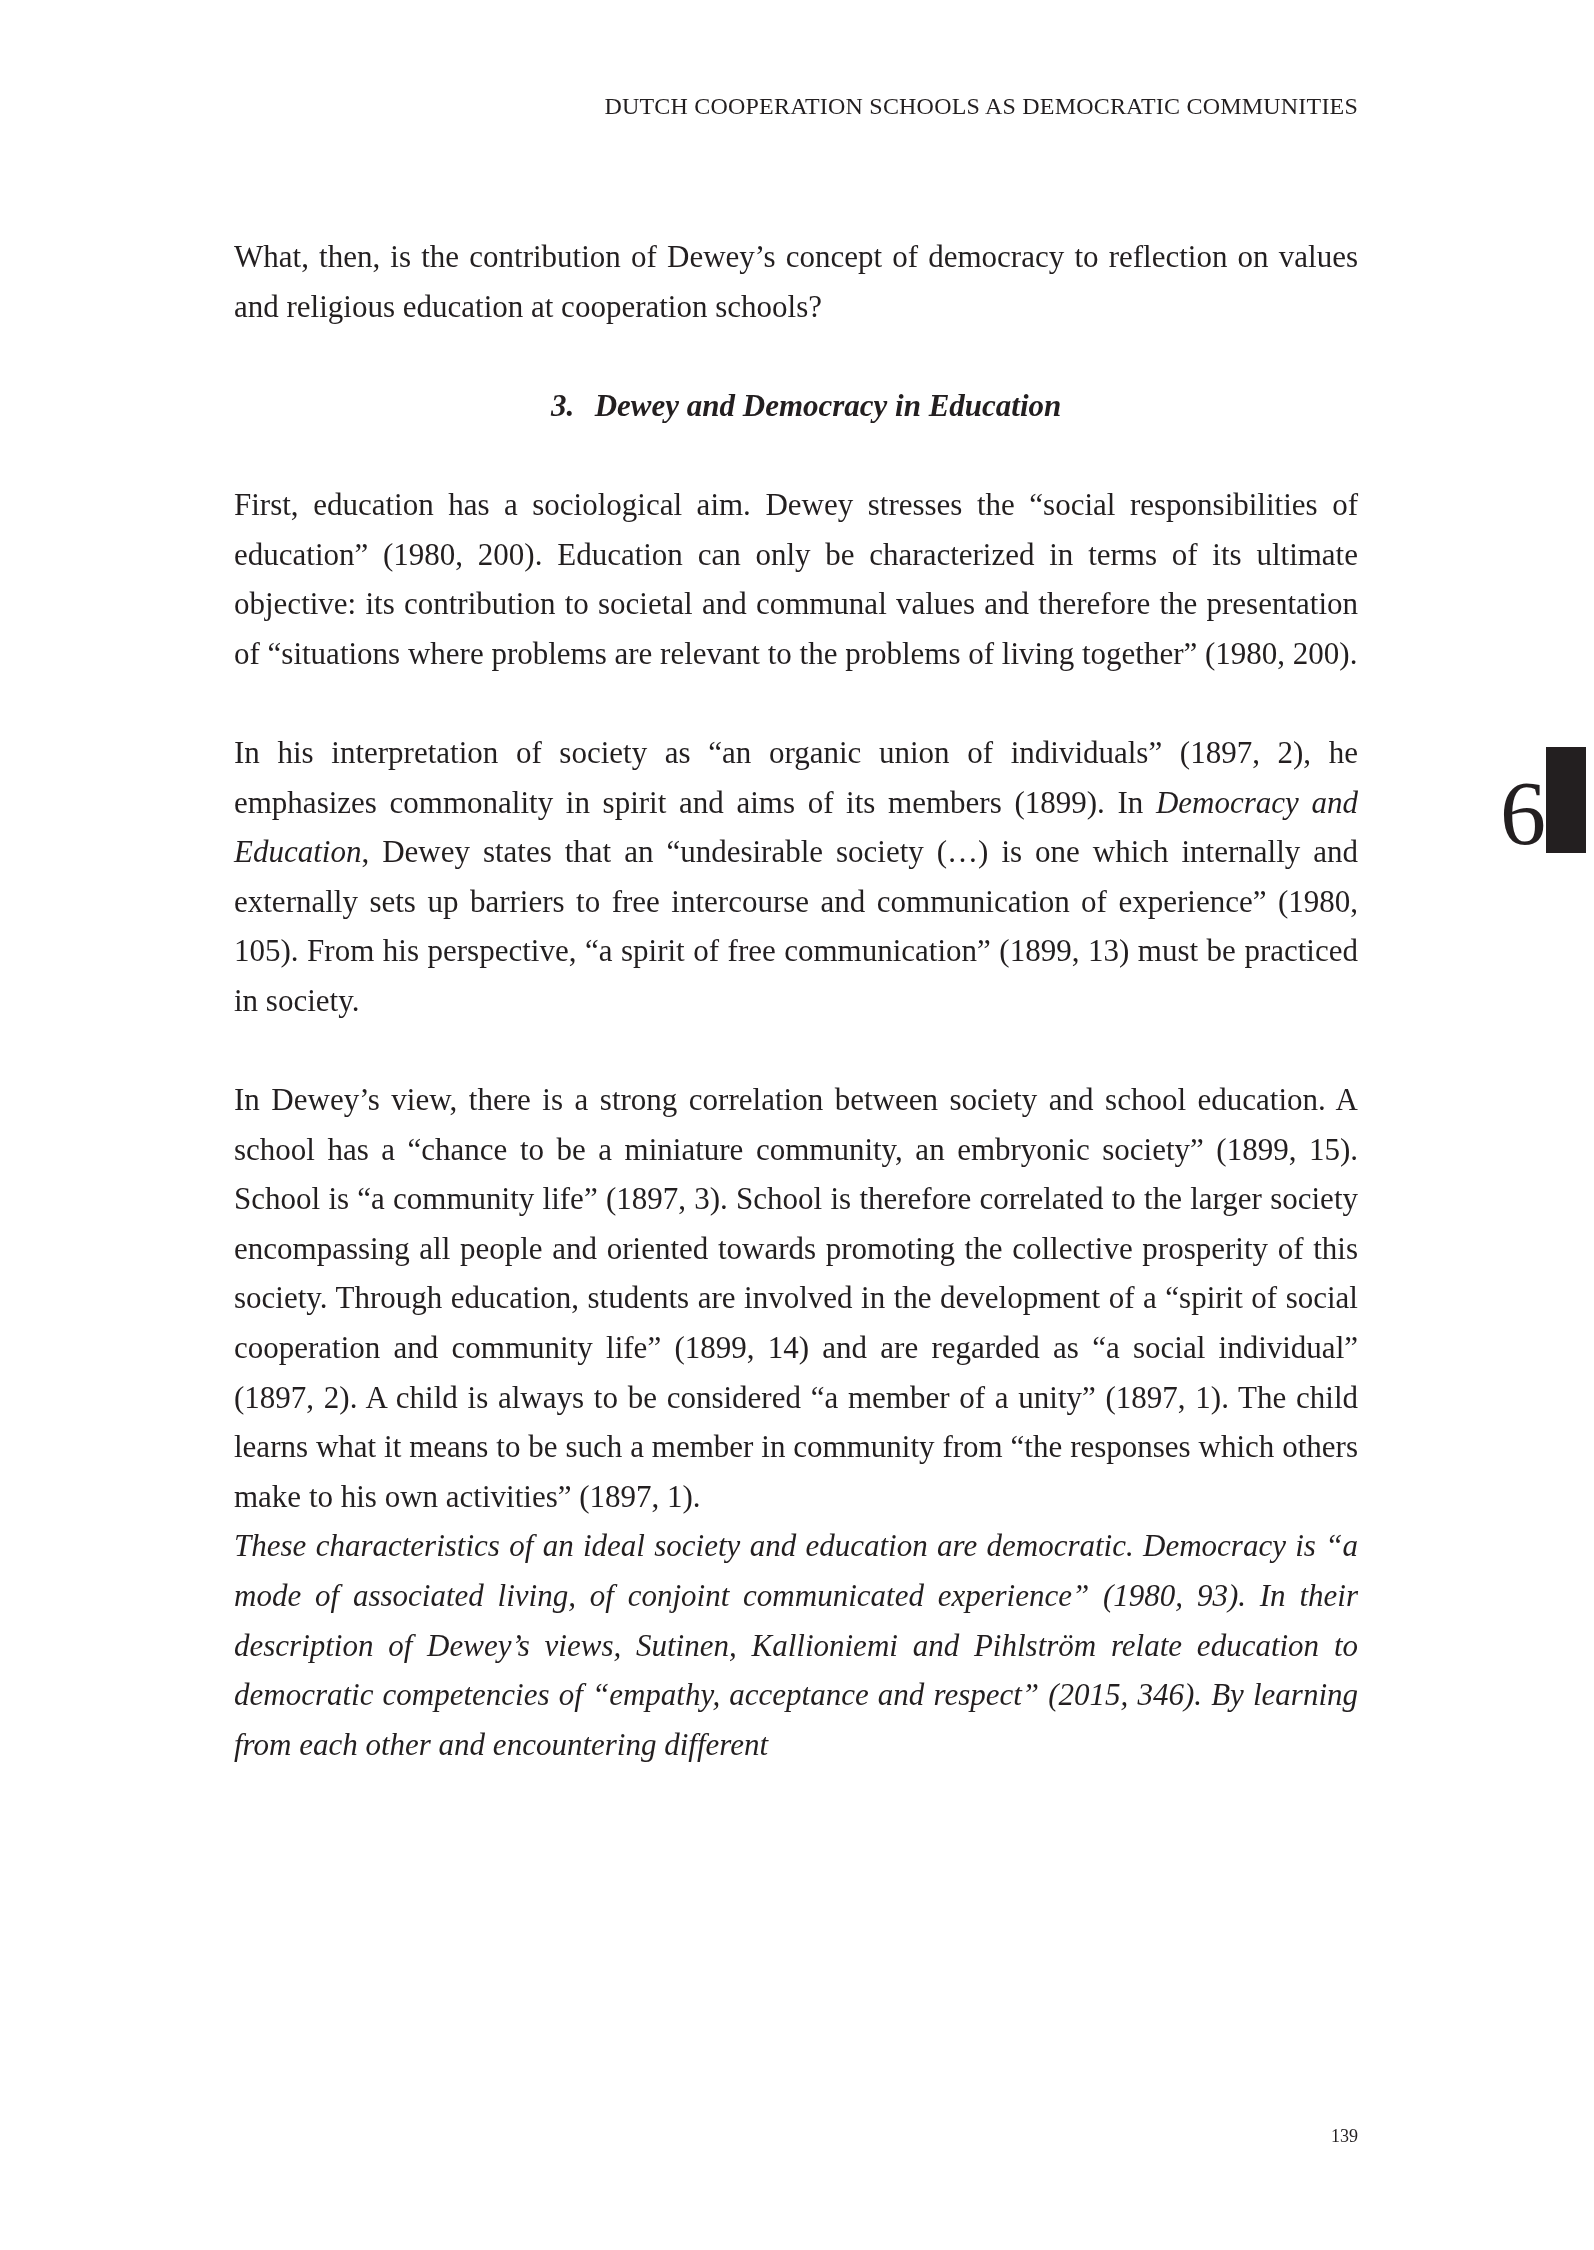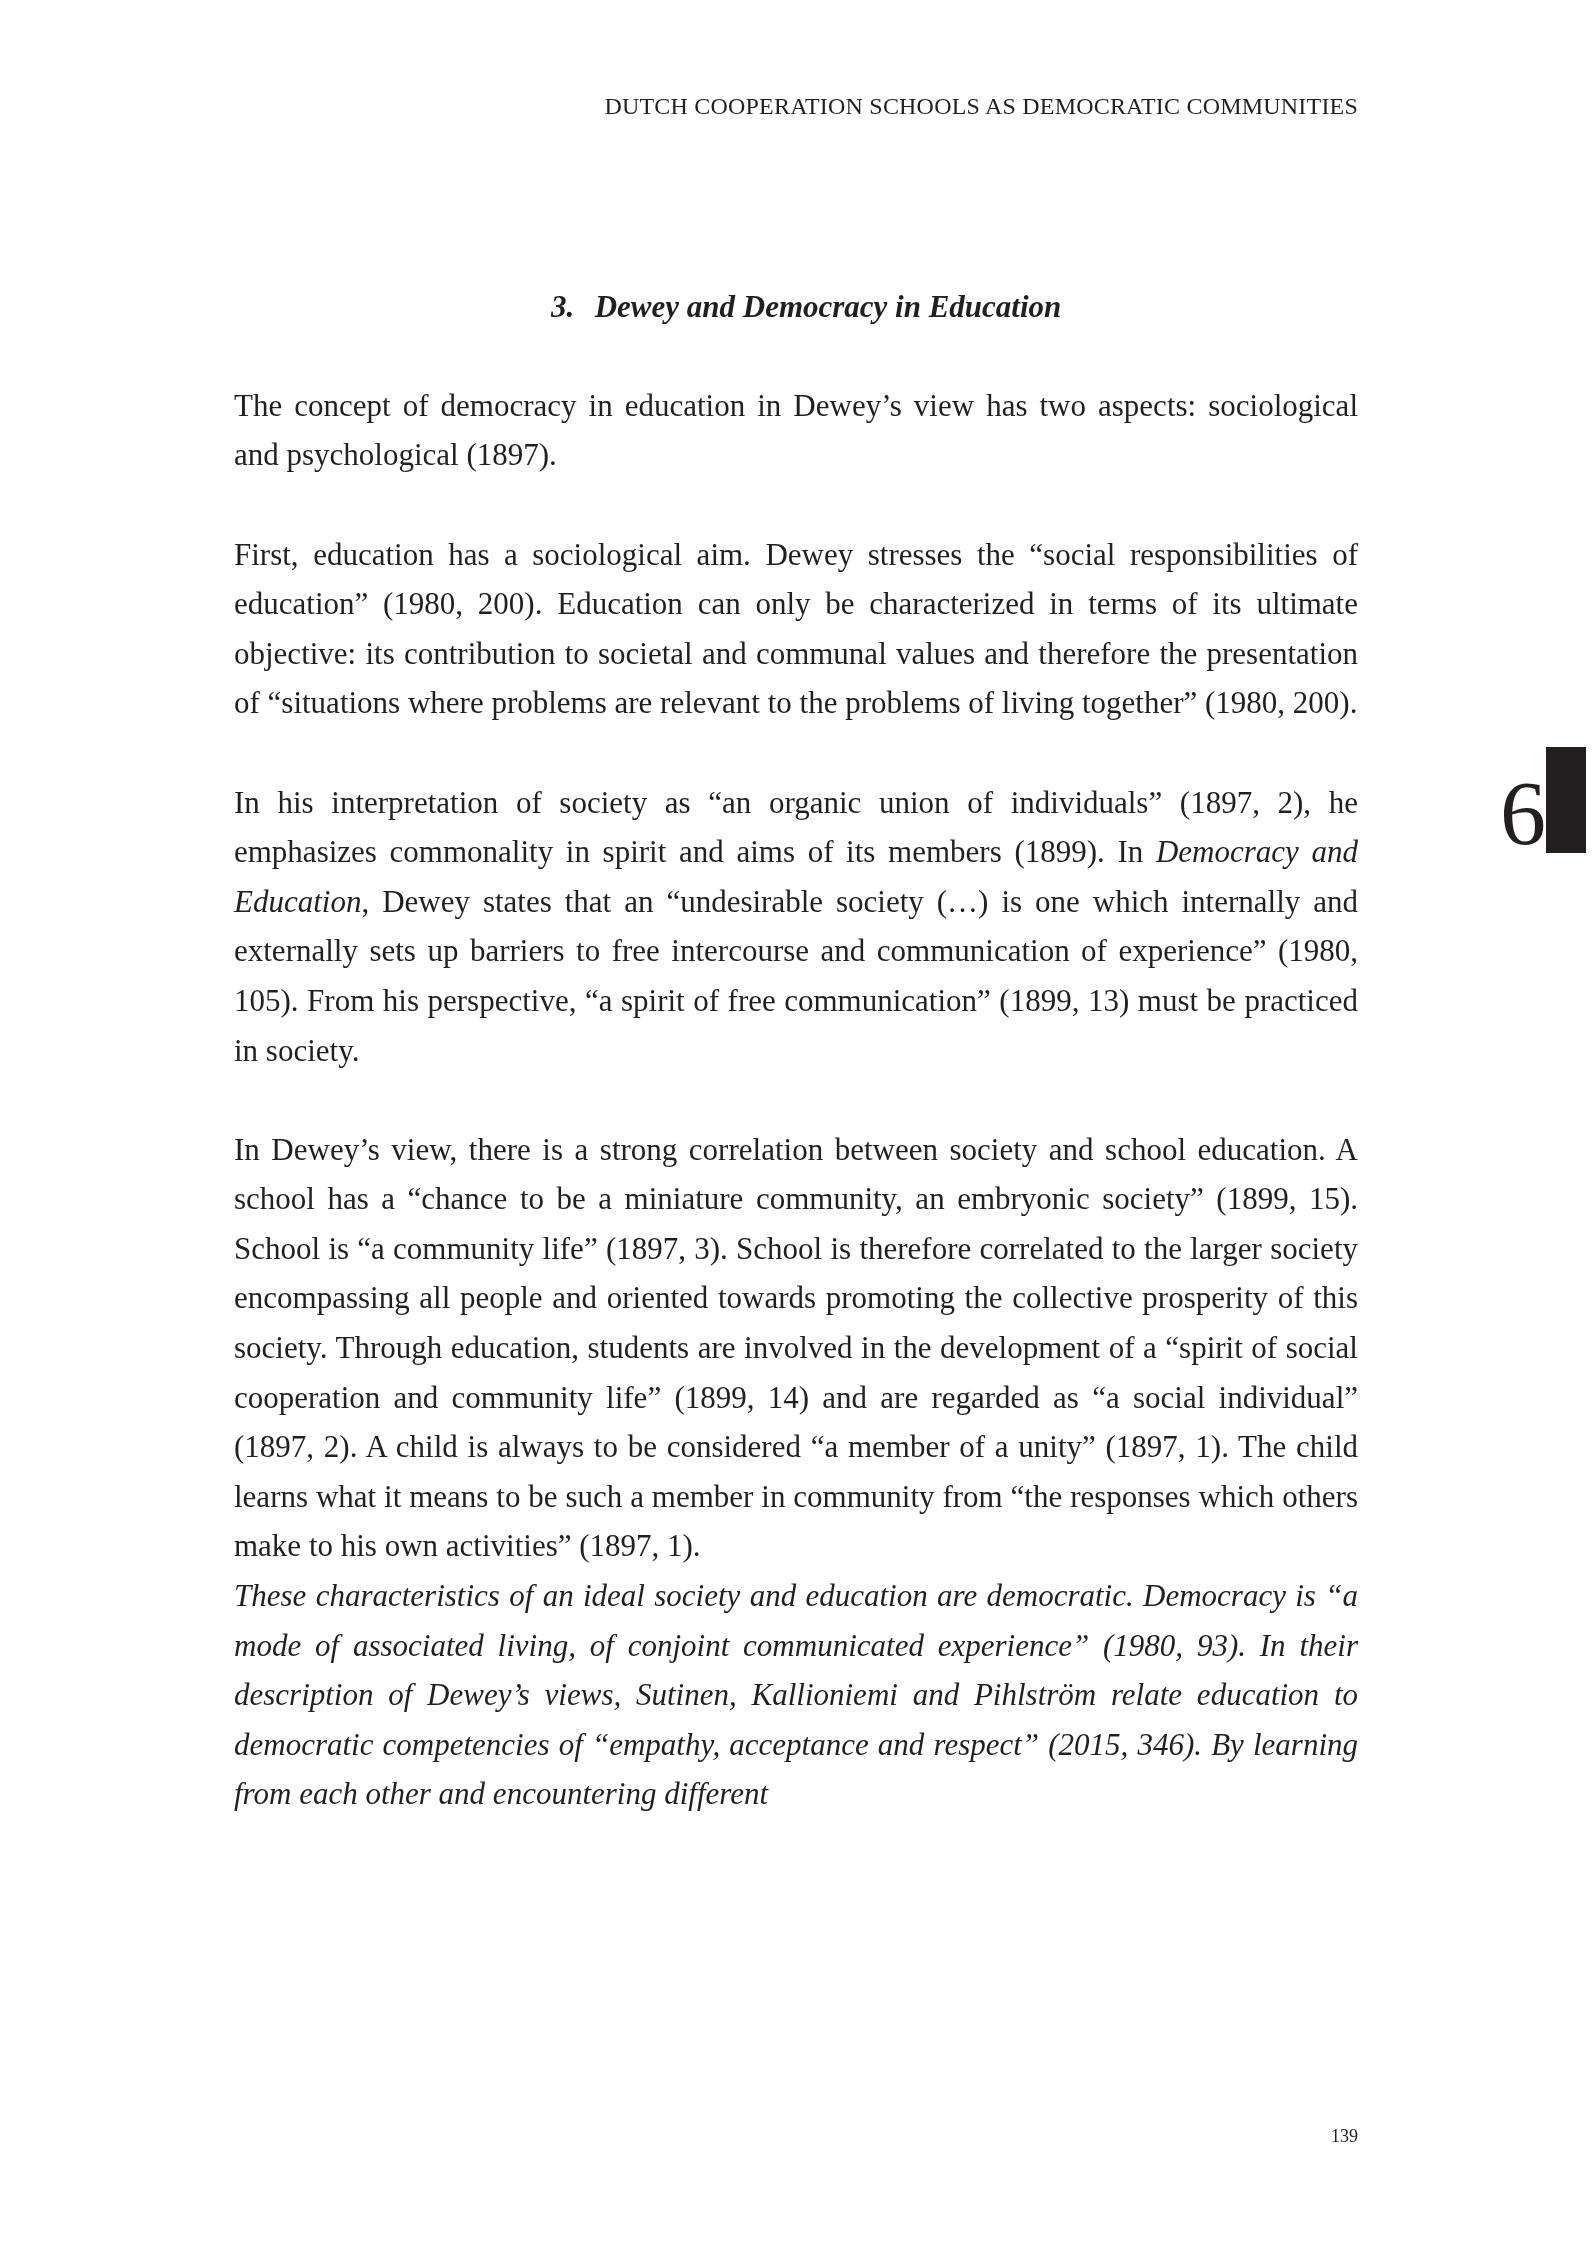--- a/index.html
+++ b/index.html
@@ -83,26 +83,26 @@
       font-size: 18px;
       color: #231f20;
     }
   </style>
 </head>
 <body>
 
 <div class="running-head">DUTCH COOPERATION SCHOOLS AS DEMOCRATIC COMMUNITIES</div>
 
 <div class="body-text">
+  <p>What, then, is the contribution of Dewey’s concept of democracy to reflection on values and religious education at cooperation schools?</p>
 
   <h3 class="section-heading">
     <span class="num">3.</span><span>Dewey and Democracy in Education</span>
   </h3>
 
-  <p class="gap">The concept of democracy in education in Dewey’s view has two aspects: sociological and psychological (1897).</p>
 
   <p class="gap">First, education has a sociological aim. Dewey stresses the “social responsibilities of education” (1980, 200). Education can only be characterized in terms of its ultimate objective: its contribution to societal and communal values and therefore the presentation of “situations where problems are relevant to the problems of living together” (1980, 200).</p>
 
   <p class="gap"><span>In his interpretation of society as “an organic union of individuals” (1897, 2), he emphasizes commonality in spirit and aims of its members (1899). In </span><em>Democracy and Education</em><span>, Dewey states that an “undesirable society (…) is one which internally and externally sets up barriers to free intercourse and communication of experience” (1980, 105). From his perspective, “a spirit of free communication” (1899, 13) must be practiced in society.</span></p>
 
   <p class="gap">In Dewey’s view, there is a strong correlation between society and school education. A school has a “chance to be a miniature community, an embryonic society” (1899, 15). School is “a community life” (1897, 3). School is therefore correlated to the larger society encompassing all people and oriented towards promoting the collective prosperity of this society. Through education, students are involved in the development of a “spirit of social cooperation and community life” (1899, 14) and are regarded as “a social individual” (1897, 2). A child is always to be considered “a member of a unity” (1897, 1). The child learns what it means to be such a member in community from “the responses which others make to his own activities” (1897, 1).</p>
 
   <p class="tight">These characteristics of an ideal society and education are democratic. Democracy is “a mode of associated living, of conjoint communicated experience” (1980, 93). In their description of Dewey’s views, Sutinen, Kallioniemi and Pihlström relate education to democratic competencies of “empathy, acceptance and respect” (2015, 346). By learning from each other and encountering different</p>
 </div>
 

